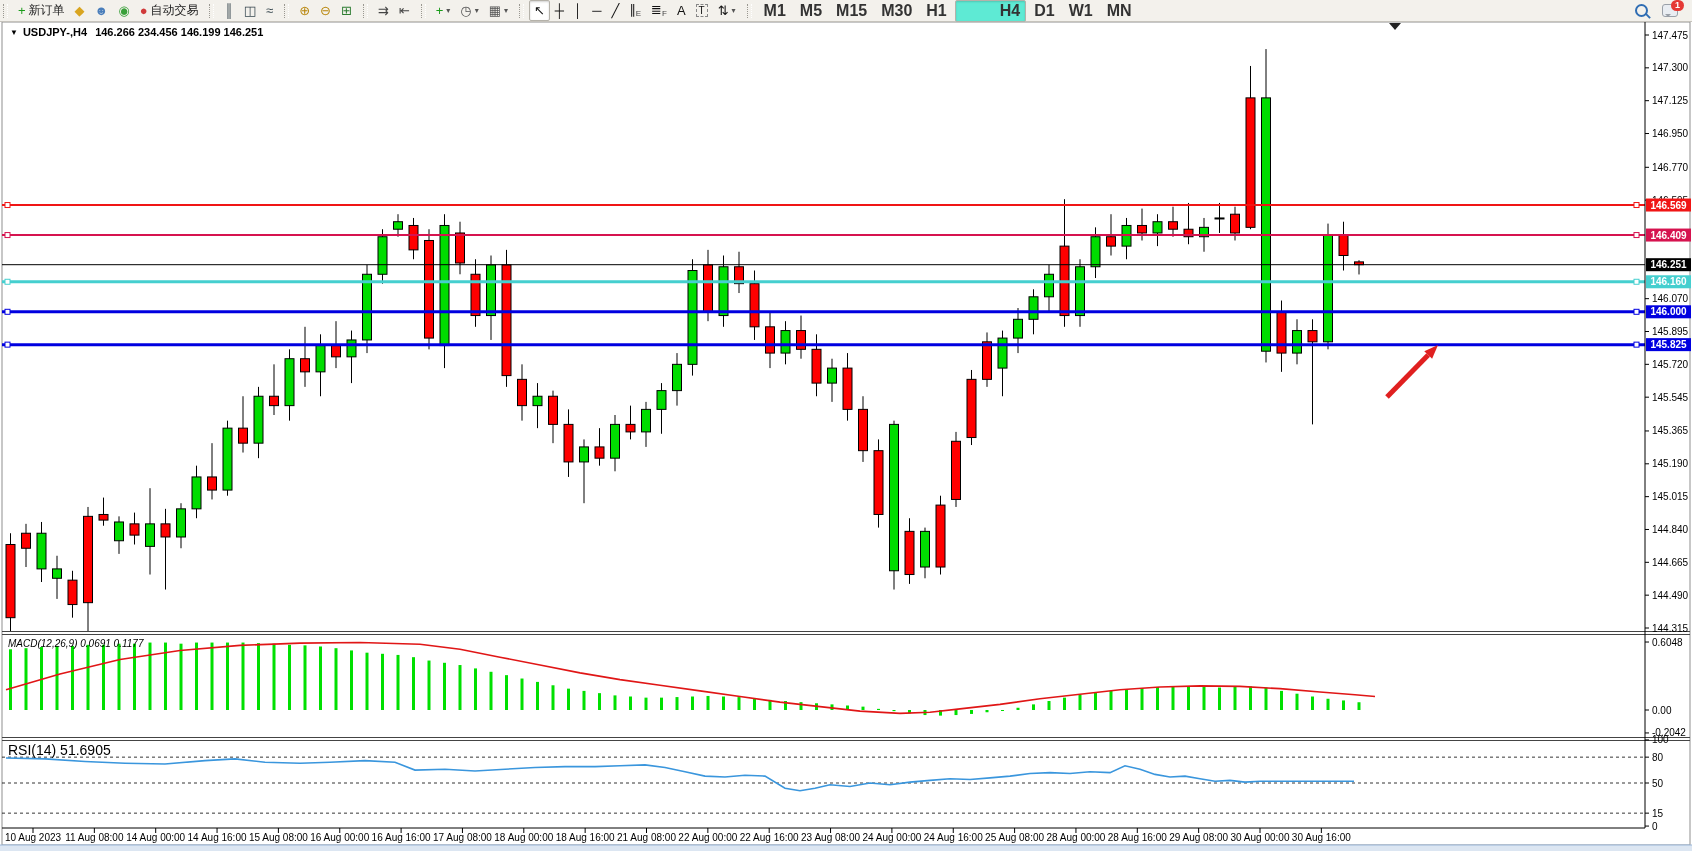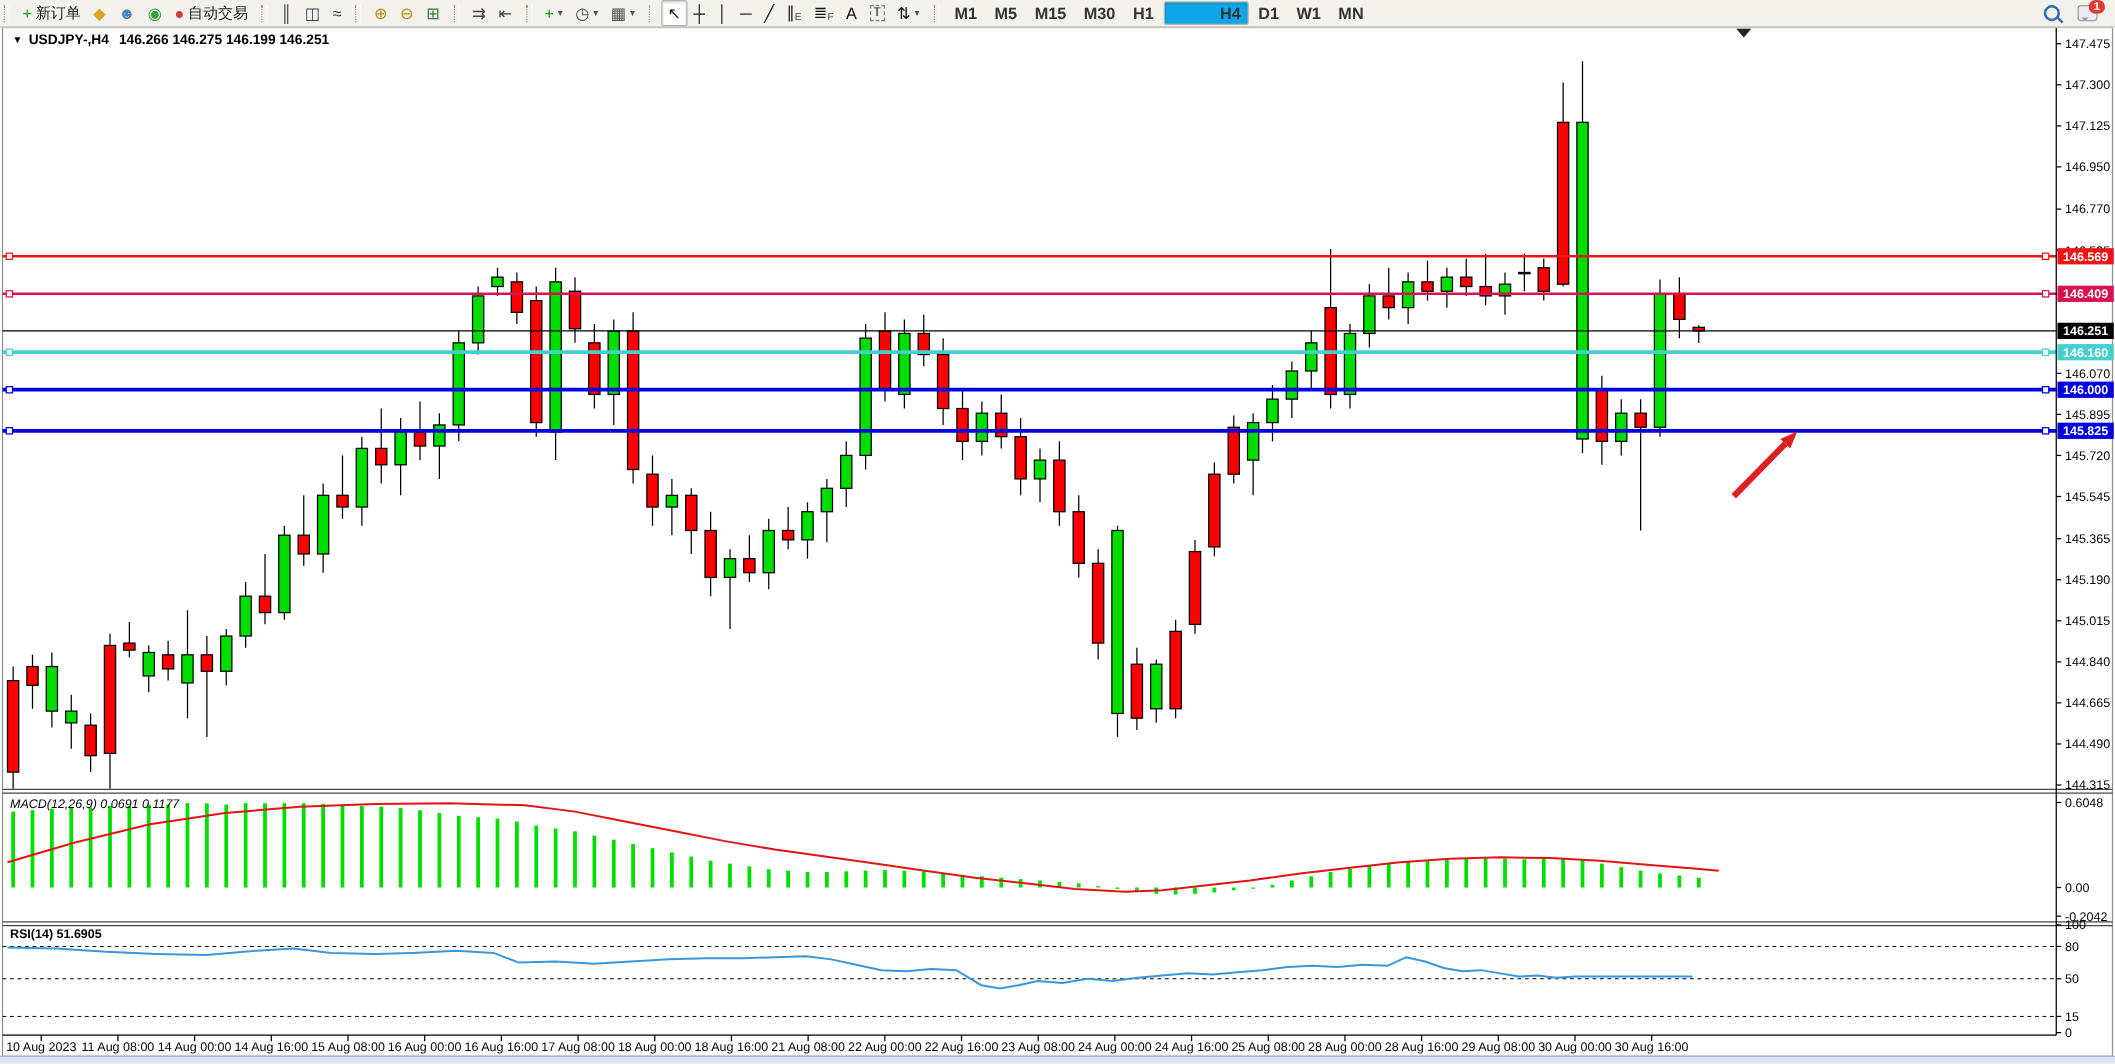--- a/index.html
+++ b/index.html
@@ -11,37 +11,37 @@
   .tb-groups{display:flex;align-items:center;height:100%;}
   .tb-group{display:flex;align-items:center;height:100%;padding:0 3px;}
   .tb-grip{width:3px;height:14px;border-left:1px dotted #9a9891;border-right:1px dotted #fff;margin-right:5px;}
   .tb-btn{display:flex;align-items:center;gap:3px;height:17px;padding:1px 4px;border:1px solid transparent;border-radius:2px;}
   .tb-btn.active{background:#fff;border-color:#b5b2aa;box-shadow:inset 0 1px 2px rgba(0,0,0,.18);}
   .ic{font-size:13px;line-height:1;}
   .ic.boxed{border:1px dashed #888;font-size:10px;padding:0 2px;line-height:1.1;}
   .ic .sub{font-size:8px;vertical-align:-2px;color:#444;}
   .lbl{font-size:12px;color:#222;white-space:nowrap;}
   .caret{font-size:8px;color:#555;}
-  .tf-btn{font-size:13px;font-weight:700;color:#333;padding:1px 5px;margin:0 1px;border:1px solid transparent;border-radius:2px;}
-  .tf-btn.active{background:#0ea5e9;border-color:#b5b2aa;box-shadow:inset 0 1px 2px rgba(0,0,0,.15);padding-left:44px;}
+  .tf-btn{font-size:16px;font-weight:700;color:#333;padding:1px 5px;margin:0 1px;border:1px solid transparent;border-radius:2px;}
+  .tf-btn.active{background:#5eead4;border-color:#b5b2aa;box-shadow:inset 0 1px 2px rgba(0,0,0,.15);padding-left:44px;}
   .tb-right{margin-left:auto;display:flex;align-items:center;gap:14px;padding-right:14px;}
   .magnifier{position:relative;width:9px;height:9px;border:2px solid #2f6db3;border-radius:50%;display:inline-block;}
   .magnifier::after{content:"";position:absolute;width:6px;height:2px;background:#2f6db3;transform:rotate(45deg);right:-5px;bottom:-2px;}
   .chat{position:relative;width:14px;height:11px;border:1px solid #9aa0a8;border-radius:3px;background:#e9edf2;display:inline-block;}
   .chat::after{content:"";position:absolute;left:2px;bottom:-4px;border:3px solid transparent;border-top-color:#9aa0a8;}
   .nbadge{position:absolute;top:-5px;right:-7px;background:#e53935;color:#fff;border-radius:8px;
           font-size:9px;font-weight:700;line-height:11px;padding:0 4px;}
   
   #chart-svg{position:absolute;left:0;top:0;z-index:1;}
   .ovl{position:absolute;z-index:3;color:#000;white-space:nowrap;}
   .ovl.title{left:10px;top:26px;font-size:11px;font-weight:700;}
   .ovl.title .tri{font-size:8px;margin-right:5px;vertical-align:1px;}
   .ovl.title .ohlc{margin-left:8px;font-weight:700;}
   .ovl.macd-lab{left:8px;top:638px;font-size:10px;font-style:italic;}
-  .ovl.rsi-lab{left:8px;top:742px;font-size:10px;font-weight:bold;}
+  .ovl.rsi-lab{left:8px;top:742px;font-size:14px;}
 </style>
 </head>
 <body>
 
 <div class="app">
 
   <div class="toolbar">
     <div class="tb-groups" id="toolbar-groups">
         <span class="tb-group">
           <span class="tb-grip"></span>
@@ -589,18 +589,18 @@
         <line x1="1260" y1="828" x2="1260" y2="833" stroke="#000"></line>
         <text x="1260" y="841" text-anchor="middle" font-family="&quot;Liberation Sans&quot;,&quot;DejaVu Sans&quot;,sans-serif" font-size="10px" fill="#000">30 Aug 00:00</text>
         <line x1="1321.3500000000001" y1="828" x2="1321.3500000000001" y2="833" stroke="#000"></line>
         <text x="1321.3500000000001" y="841" text-anchor="middle" font-family="&quot;Liberation Sans&quot;,&quot;DejaVu Sans&quot;,sans-serif" font-size="10px" fill="#000">30 Aug 16:00</text>
       </g>
       <rect x="0" y="845" width="1692" height="6" fill="#dce6f2"></rect>
       <line x1="0" y1="845" x2="1692" y2="845" stroke="#9ab6d8"></line>
     </svg>
 
   <div class="ovl title">
-    <span class="tri">▼</span><span>USDJPY-,H4</span><span class="ohlc">146.266 146.275 146.199 146.251</span>
+    <span class="tri">▼</span><span>USDJPY-,H4</span><span class="ohlc">146.266 234.456 146.199 146.251</span>
   </div>
   <div class="ovl macd-lab">MACD(12,26,9) 0.0691 0.1177</div>
   <div class="ovl rsi-lab">RSI(14) 51.6905</div>
 
 </div>
 
 </body></html>

